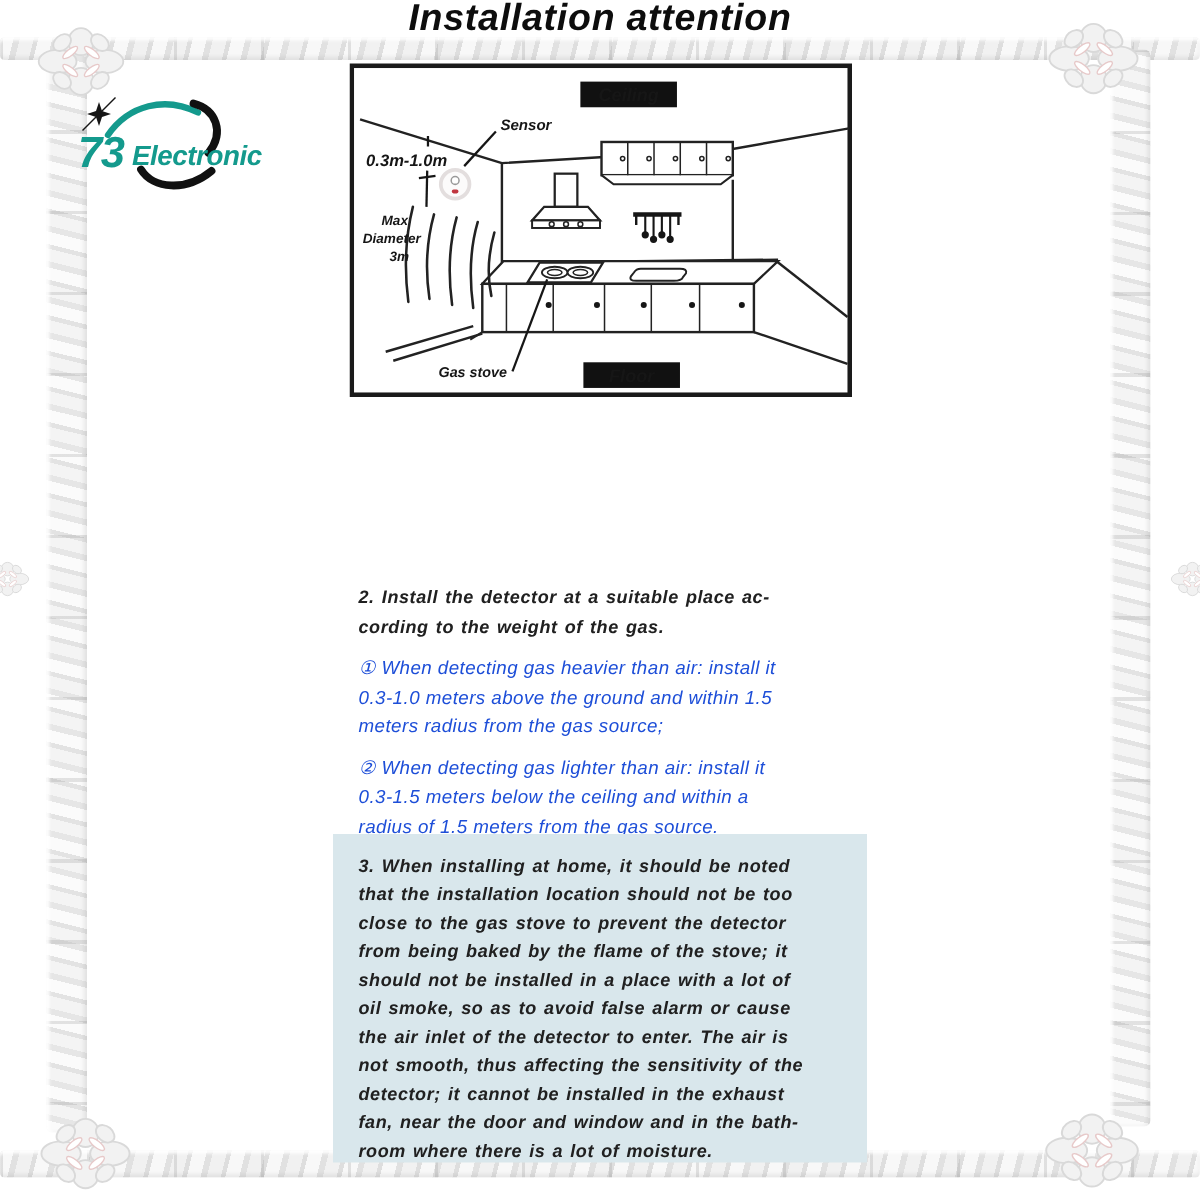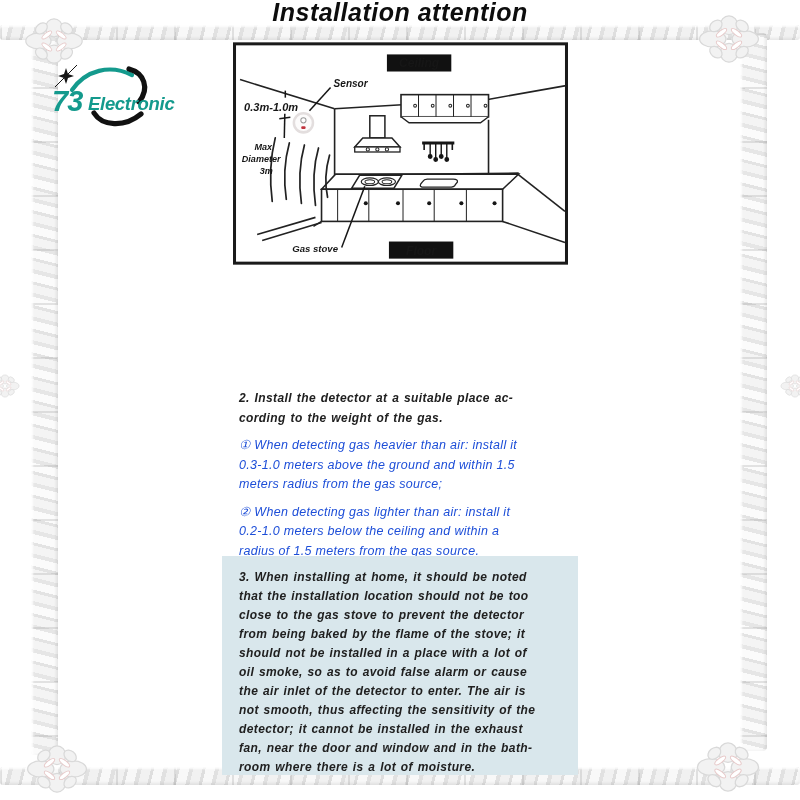--- a/index.html
+++ b/index.html
@@ -238,21 +238,21 @@
   </div>
 
 
   <div class="sec sec2" style="top:382px;">
     <div class="b">2. Install the detector at a suitable place ac-
 cording to the weight of the gas.</div>
     <div class="r">① When detecting gas heavier than air: install it
 0.3-1.0 meters above the ground and within 1.5
 meters radius from the gas source;</div>
     <div class="r">② When detecting gas lighter than air: install it
-0.2-1.0 meters below the ceiling and within a
+0.3-1.5 meters below the ceiling and within a
 radius of 1.5 meters from the gas source.</div>
   </div>
 
   <div class="sec blue sec3" style="top:556px;height:219px;padding-top:12px;">
     <div class="b">3. When installing at home, it should be noted
 that the installation location should not be too
 close to the gas stove to prevent the detector
 from being baked by the flame of the stove; it
 should not be installed in a place with a lot of
 oil smoke, so as to avoid false alarm or cause

